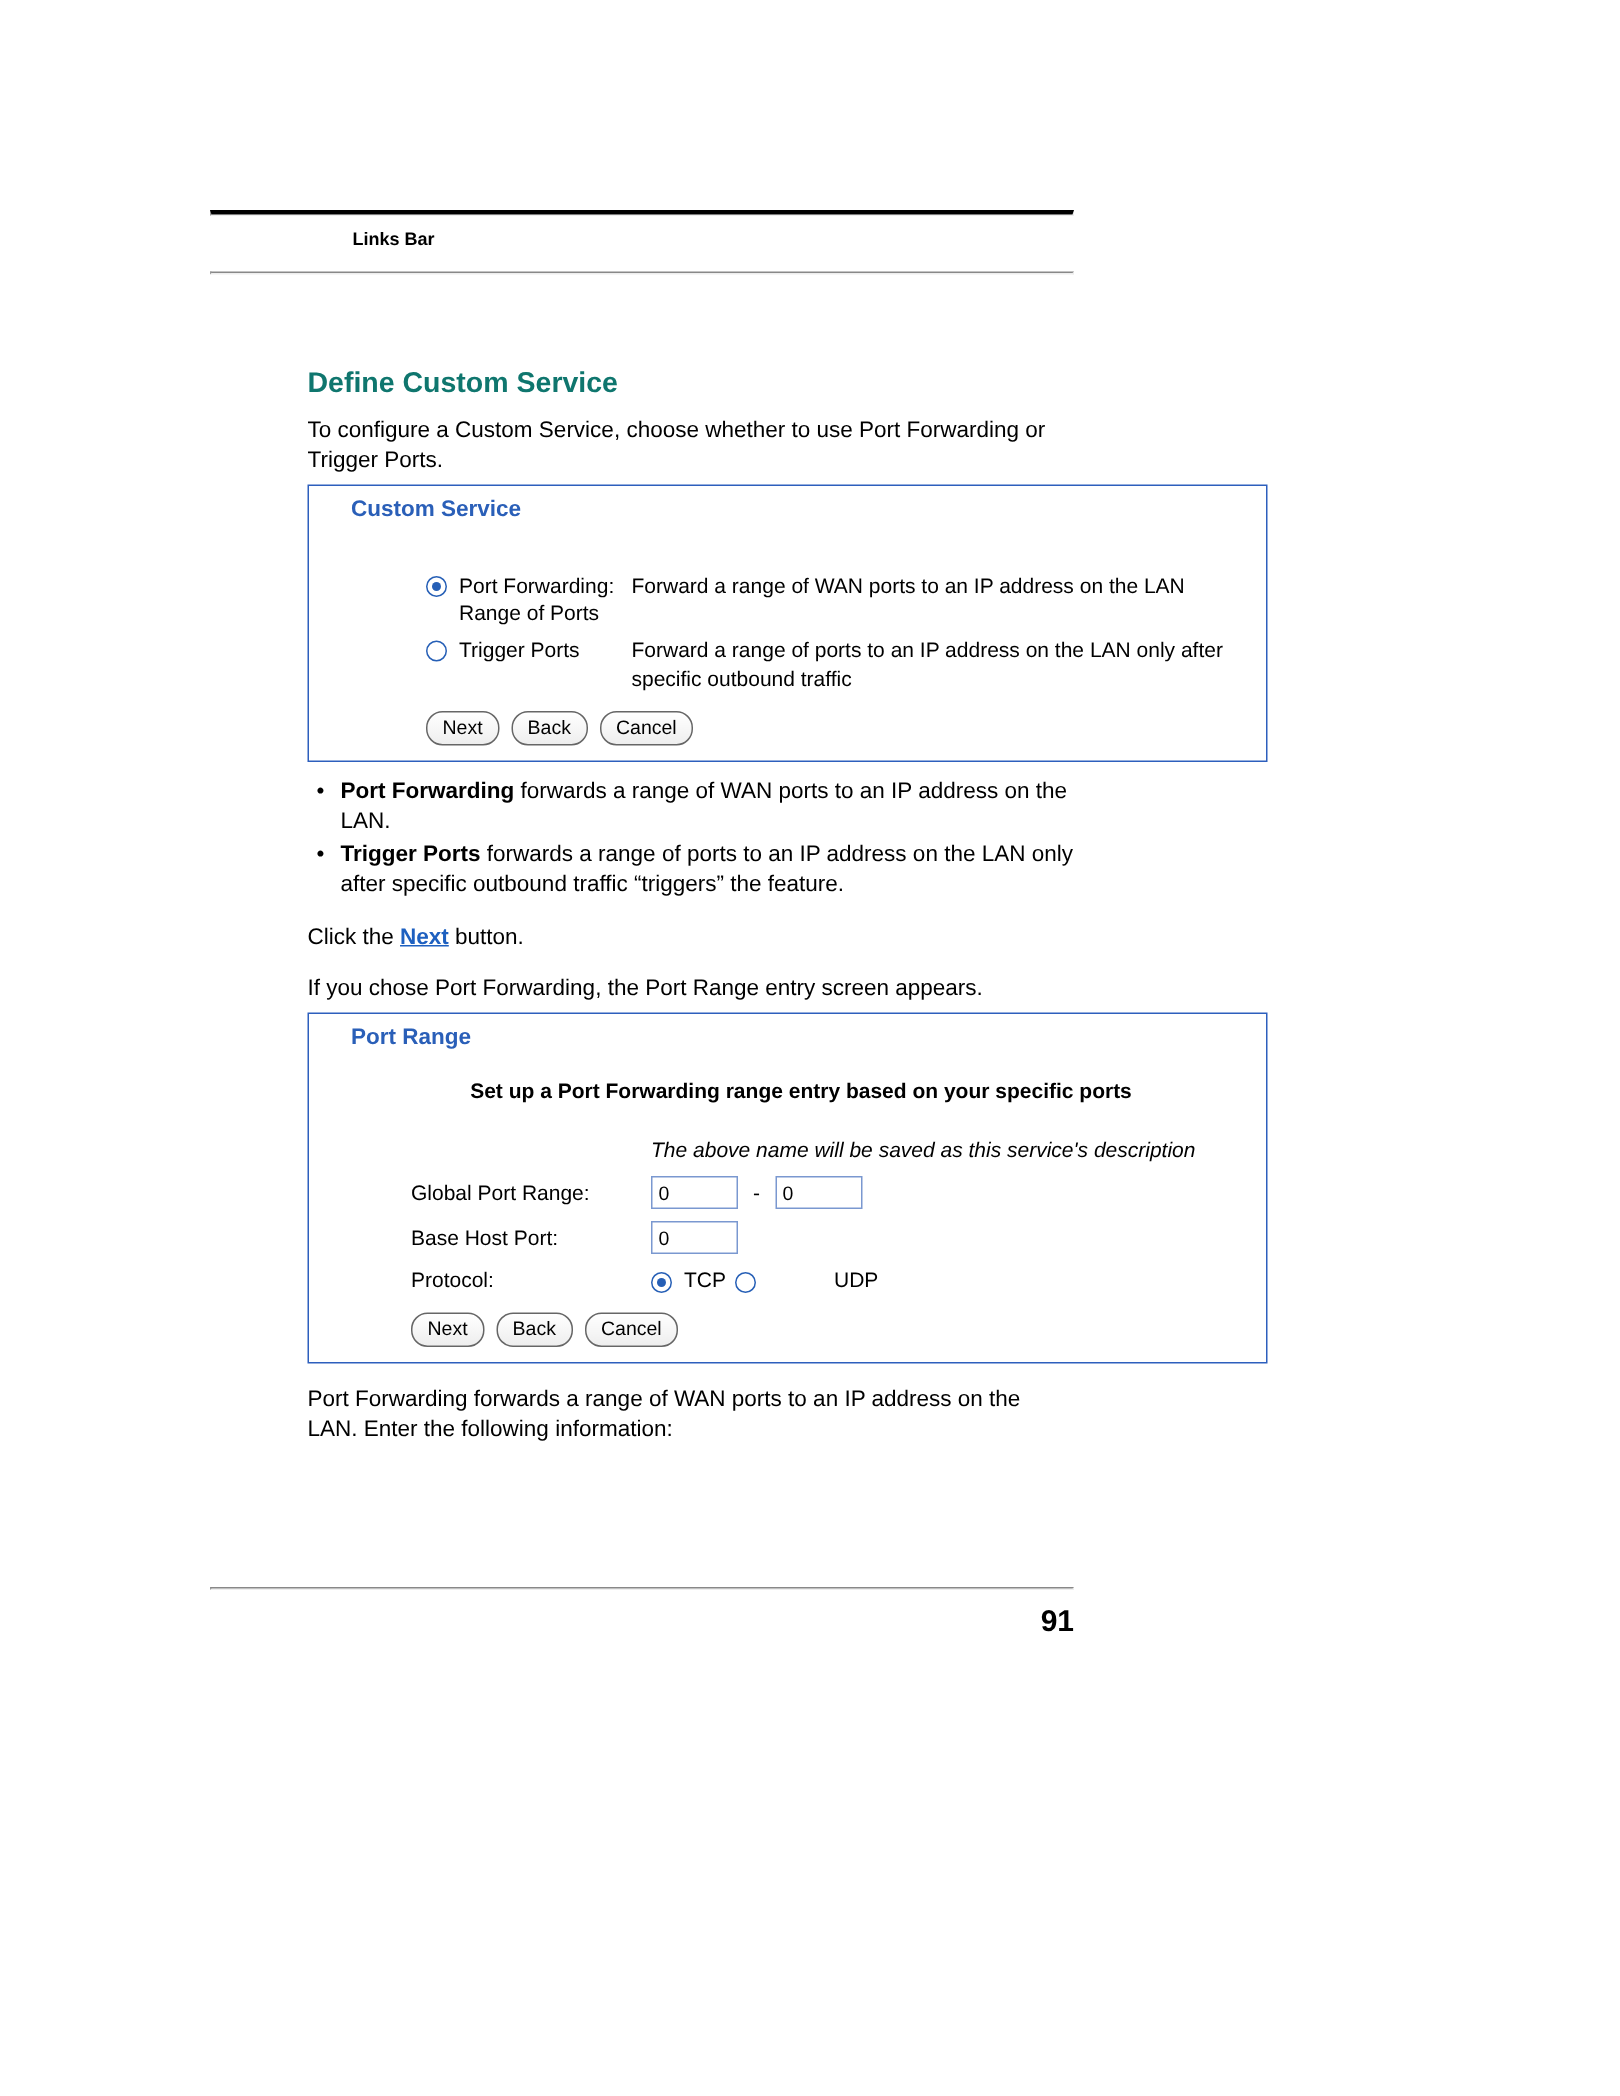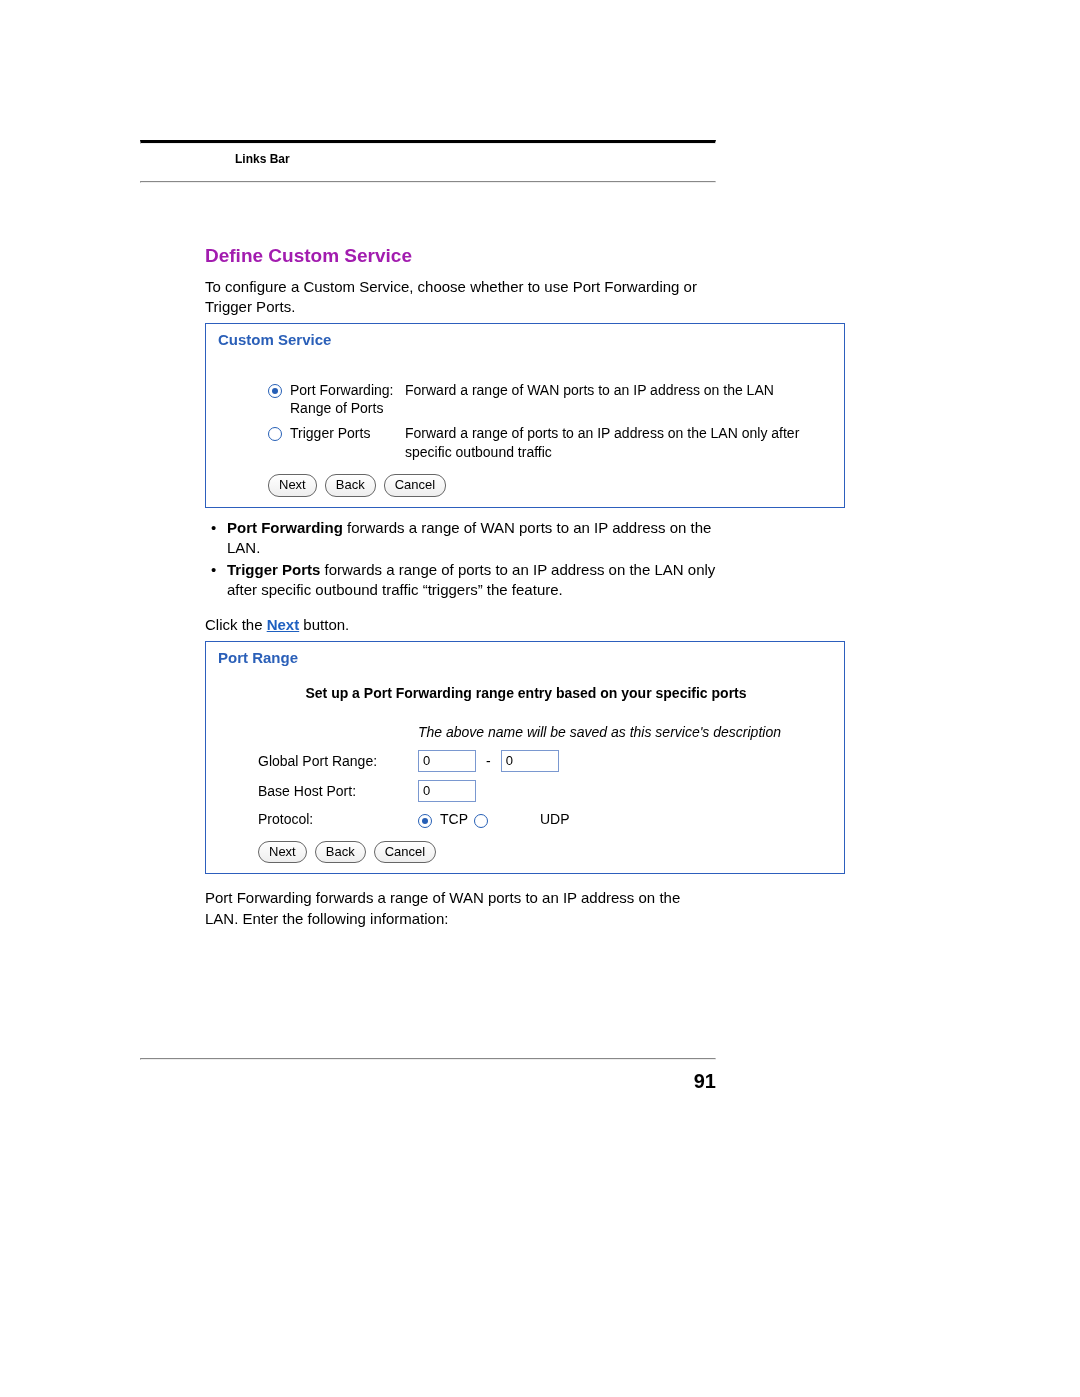--- a/index.html
+++ b/index.html
@@ -31,31 +31,31 @@
     font-weight: bold;
     margin: 7px 0 14px 95px;
   }
   .content {
     margin-top: 60px;
     margin-left: 65px;
   }
   .h2 {
     font-size: 19px;
     font-weight: bold;
-    color: #a21caf;
+    color: #0f766e;
     margin-bottom: 8px;
   }
   .para {
     margin-bottom: 6px;
   }
   .panel {
     border: 1px solid #2d5fbd;
     background: #fff;
     margin: 6px 0 10px 0;
-    padding: 6px 10px 10px 12px;
+    padding: 6px 10px 10px 28px;
     width: 640px;
     box-sizing: border-box;
   }
   .panel-title {
     color: #2a5fb8;
     font-weight: bold;
     font-size: 15px;
   }
   .svc-row {
     display: flex;
@@ -227,20 +227,21 @@
       </li>
       <li>
         <span class="bold">Trigger Ports</span><span> forwards a range of ports to an IP address on the LAN only after specific outbound traffic “triggers” the feature.</span>
       </li>
     </ul>
 
     <div class="para" style="margin-top:14px;">
       <span>Click the </span><span class="blue-link">Next</span><span> button.</span>
     </div>
 
+    <div class="para" style="margin-top:14px;">If you chose Port Forwarding, the Port Range entry screen appears.</div>
 
     <div class="panel" style="width:640px;">
       <div class="panel-title">Port Range</div>
 
       <div class="pr-intro">Set up a Port Forwarding range entry based on your specific ports</div>
 
       <div class="pr-row">
         <span class="pr-label"></span>
         <span class="hint">The above name will be saved as this service's description</span>
       </div>

